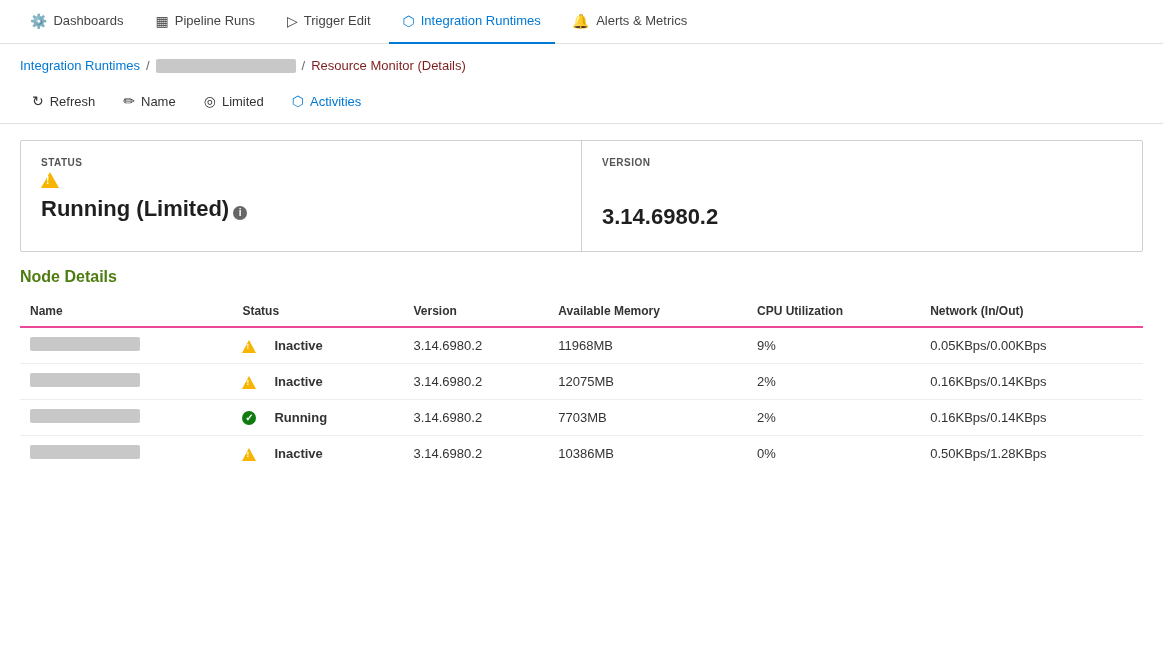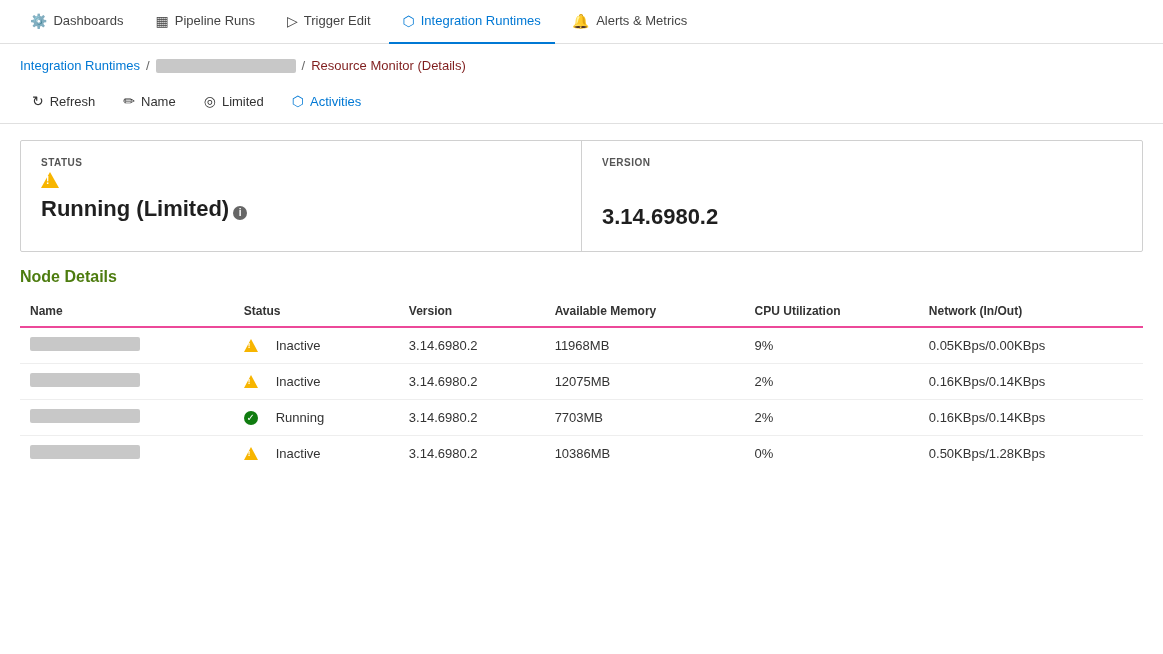--- a/index.html
+++ b/index.html
@@ -190,22 +190,23 @@
     .node-table tr:last-child td { border-bottom: none; }
     .redacted-cell {
       background: #c8c8c8;
       border-radius: 2px;
       width: 110px;
       height: 14px;
       display: inline-block;
     }
     .status-cell {
       display: flex;
-      align-items: center;
+      align-items: flex-end;
       gap: 18px;
+      font-weight: bold;
     }
     .warn-tri {
       display: inline-block;
       width: 0;
       height: 0;
       border-left: 7px solid transparent;
       border-right: 7px solid transparent;
       border-bottom: 13px solid #f7b500;
       position: relative;
     }

